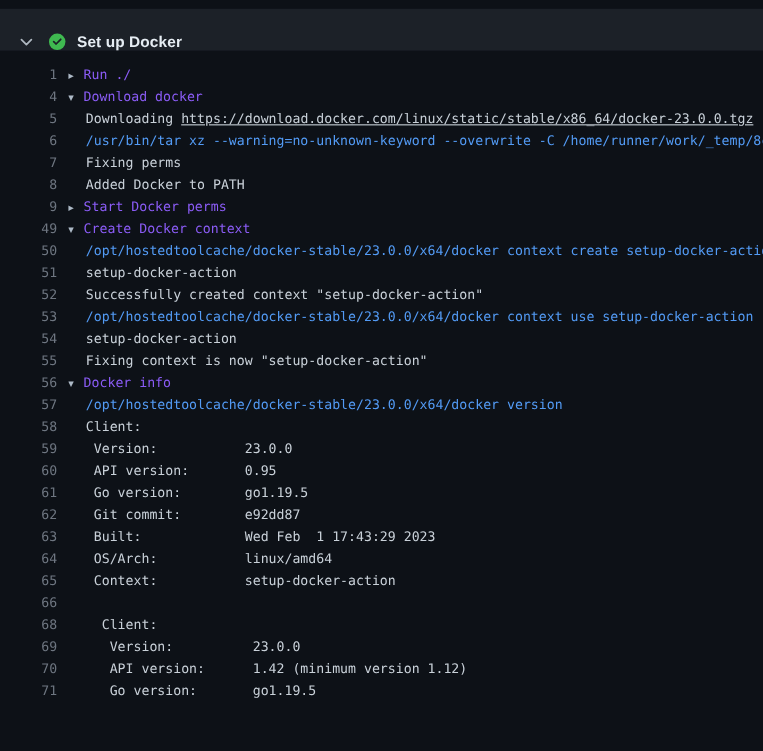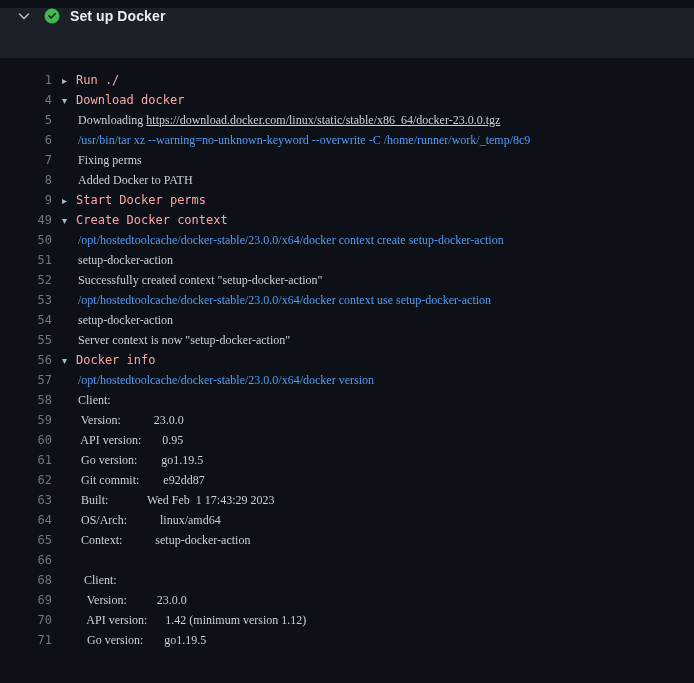--- a/index.html
+++ b/index.html
@@ -7,24 +7,24 @@
   body {
     width: 694px; height: 683px;
     background: #0d1117;
     overflow: hidden;
     font-family: "Liberation Sans", sans-serif;
   }
   .page { width: 100%; height: 100%; }
 
   .step-header {
     margin-top: 8px;
-    height: 50px;
+    height: 38px;
     background: #1c2128;
     display: flex;
-    align-items: flex-start;
+    align-items: flex-end;
     padding: 0 16px;
     cursor: pointer;
   }
   .chevron { display: inline-flex; width: 16px; height: 16px; margin-right: 12px; align-items: center; justify-content: center; }
   .status  { display: inline-flex; width: 16px; height: 16px; margin-right: 10px; align-items: center; justify-content: center; }
   .title {
     color: #e6edf3;
     font-size: 14px;
     font-weight: 600;
     letter-spacing: .1px;
@@ -46,30 +46,30 @@
   .line-number {
     flex: 0 0 62px;
     width: 62px;
     padding-right: 10px;
     text-align: right;
     color: #6e7681;
     cursor: pointer;
     user-select: none;
   }
   .line-content { flex: 1 1 auto; overflow: hidden; }
-  .line-content.child { padding-left: 16px; font-family: Liberation Serif, serif; }
+  .line-content.child { padding-left: 16px; }
   .toggle {
     display: inline-block;
     width: 14px;
     font-family: "DejaVu Sans", sans-serif;
     font-size: 10px;
     color: #adbac7;
     cursor: pointer;
   }
-  .group-title { color: #fca5a5; }
+  .group-title { color: #8b5cf6; }
   .command { color: #539bf5; }
   .log-link { color: #c9d1d9; text-decoration: underline; cursor: pointer; }
 </style>
 </head>
 <body>
 
 <div class="page">
 
   <div class="step-header">
     <span class="chevron">
@@ -93,21 +93,21 @@
       <div class="log-row"><span class="line-number">6</span><span class="line-content child command">/usr/bin/tar xz --warning=no-unknown-keyword --overwrite -C /home/runner/work/_temp/8c9</span></div>
       <div class="log-row"><span class="line-number">7</span><span class="line-content child">Fixing perms</span></div>
       <div class="log-row"><span class="line-number">8</span><span class="line-content child">Added Docker to PATH</span></div>
       <div class="log-row"><span class="line-number">9</span><span class="line-content"><span class="toggle">▸</span><span class="group-title">Start Docker perms</span></span></div>
       <div class="log-row"><span class="line-number">49</span><span class="line-content"><span class="toggle">▾</span><span class="group-title">Create Docker context</span></span></div>
       <div class="log-row"><span class="line-number">50</span><span class="line-content child command">/opt/hostedtoolcache/docker-stable/23.0.0/x64/docker context create setup-docker-action</span></div>
       <div class="log-row"><span class="line-number">51</span><span class="line-content child">setup-docker-action</span></div>
       <div class="log-row"><span class="line-number">52</span><span class="line-content child">Successfully created context "setup-docker-action"</span></div>
       <div class="log-row"><span class="line-number">53</span><span class="line-content child command">/opt/hostedtoolcache/docker-stable/23.0.0/x64/docker context use setup-docker-action</span></div>
       <div class="log-row"><span class="line-number">54</span><span class="line-content child">setup-docker-action</span></div>
-      <div class="log-row"><span class="line-number">55</span><span class="line-content child">Server context is now "setup-docker-action"</span></div>
+      <div class="log-row"><span class="line-number">55</span><span class="line-content child">Fixing context is now "setup-docker-action"</span></div>
       <div class="log-row"><span class="line-number">56</span><span class="line-content"><span class="toggle">▾</span><span class="group-title">Docker info</span></span></div>
       <div class="log-row"><span class="line-number">57</span><span class="line-content child command">/opt/hostedtoolcache/docker-stable/23.0.0/x64/docker version</span></div>
       <div class="log-row"><span class="line-number">58</span><span class="line-content child">Client:</span></div>
       <div class="log-row"><span class="line-number">59</span><span class="line-content child"> Version:           23.0.0</span></div>
       <div class="log-row"><span class="line-number">60</span><span class="line-content child"> API version:       0.95</span></div>
       <div class="log-row"><span class="line-number">61</span><span class="line-content child"> Go version:        go1.19.5</span></div>
       <div class="log-row"><span class="line-number">62</span><span class="line-content child"> Git commit:        e92dd87</span></div>
       <div class="log-row"><span class="line-number">63</span><span class="line-content child"> Built:             Wed Feb  1 17:43:29 2023</span></div>
       <div class="log-row"><span class="line-number">64</span><span class="line-content child"> OS/Arch:           linux/amd64</span></div>
       <div class="log-row"><span class="line-number">65</span><span class="line-content child"> Context:           setup-docker-action</span></div>

